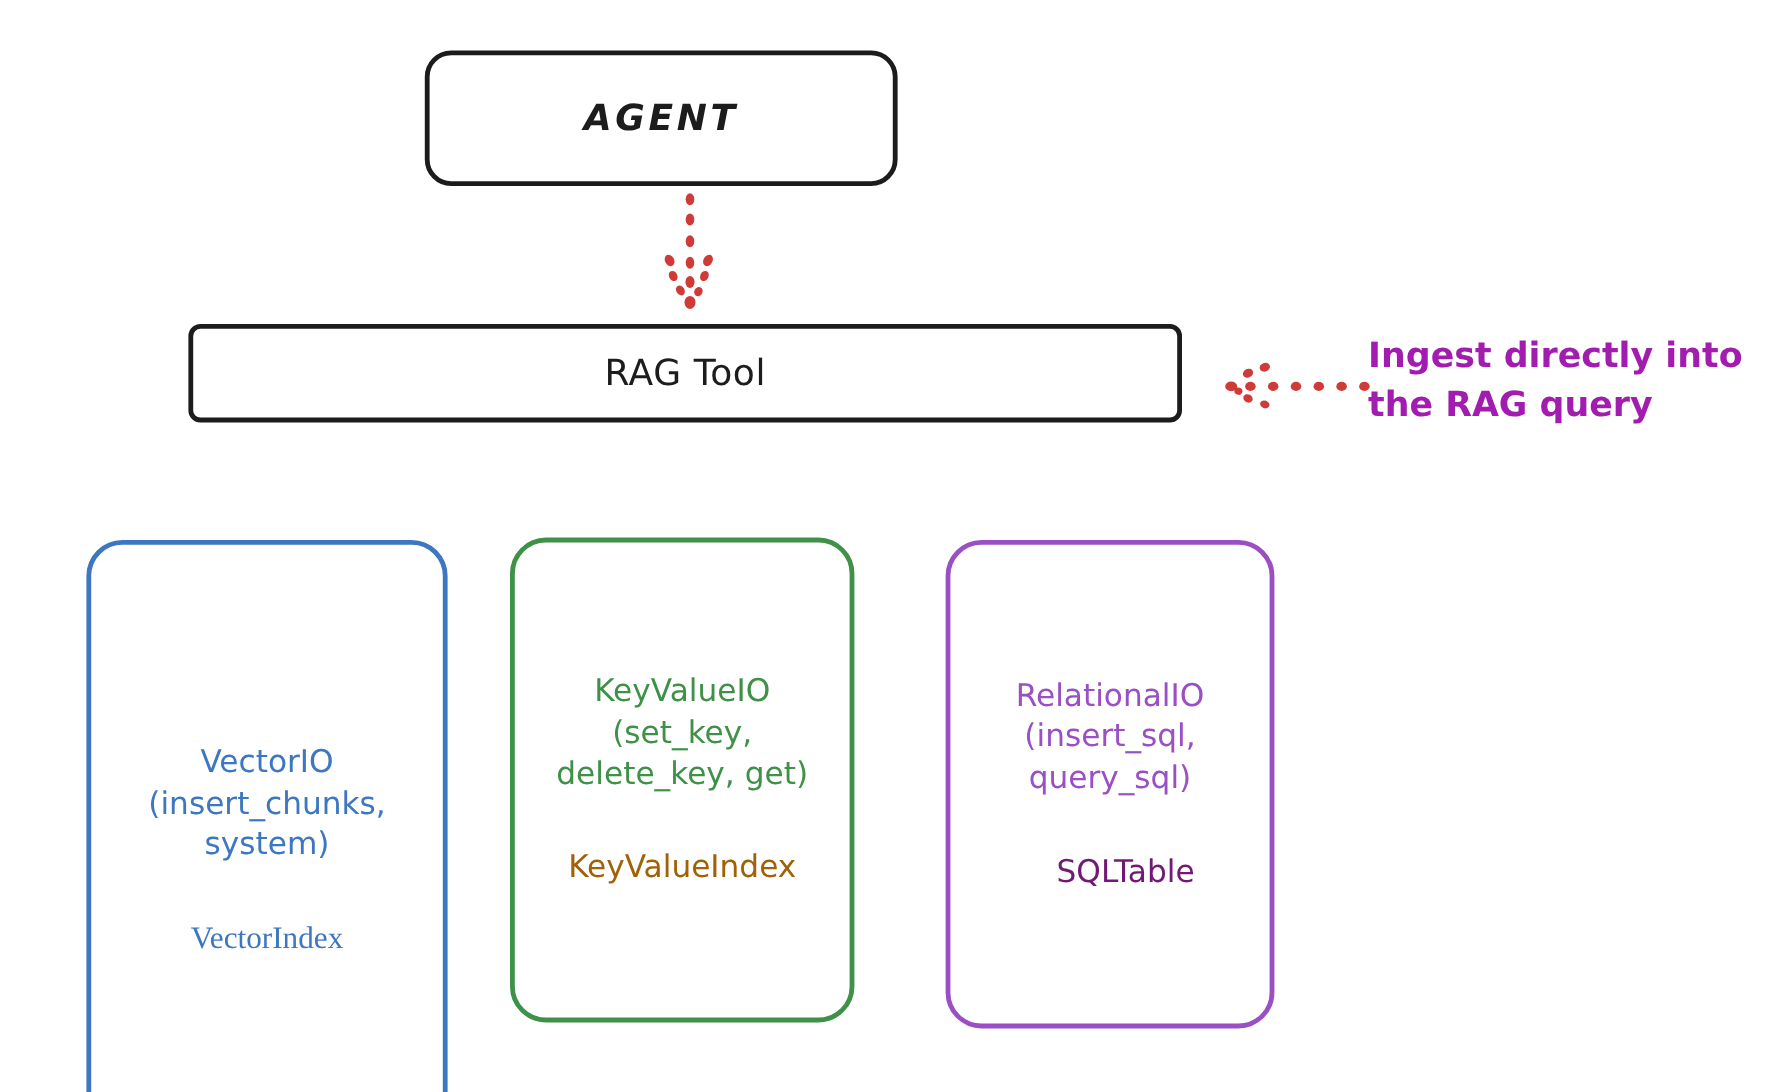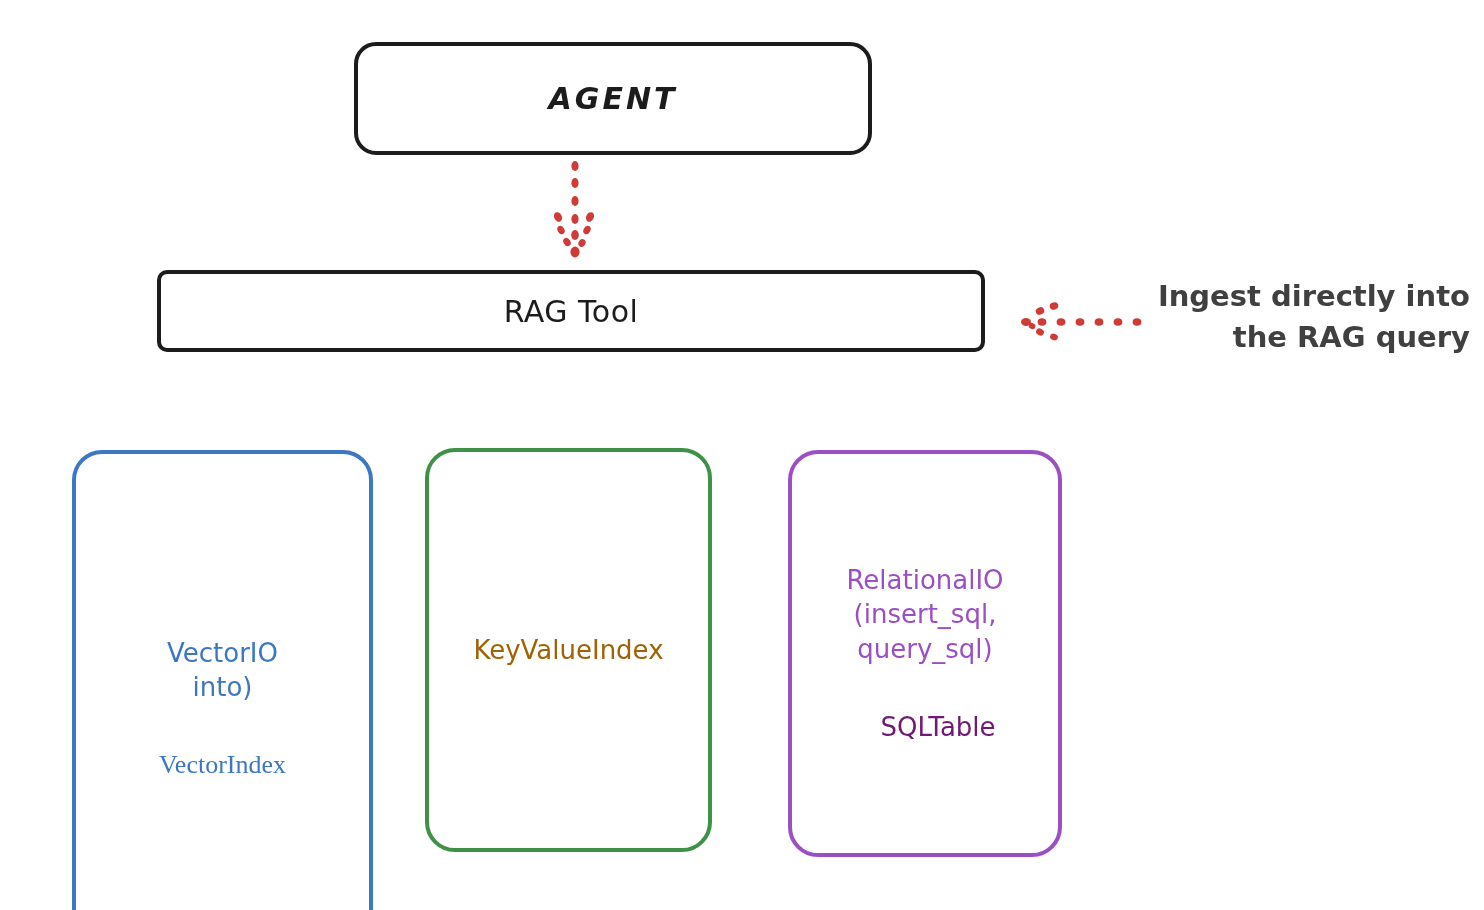--- a/index.html
+++ b/index.html
@@ -33,21 +33,21 @@
     border-radius: 22px;
   }
   .node-black .label {
     font-family: "DejaVu Sans", sans-serif;
     font-size: 30px;
     color: #1c1c1c;
     letter-spacing: 1.5px;
     font-style: italic;
     font-weight: 600;
   }
-  #agent-box { left: 354px; top: 42px; width: 518px; height: 113px; }
+  #agent-box { left: 354px; top: 42px; width: 394px; height: 113px; }
   #agent-box .label { letter-spacing: 3px; }
   #rag-box { left: 157px; top: 270px; width: 828px; height: 82px; border-radius: 10px; }
   #rag-box .label { font-style: normal; font-weight: 500; letter-spacing: 0.5px; }
 
   
   .node-colored {
     border-width: 4px;
     border-style: solid;
     border-radius: 30px;
     flex-direction: column;
@@ -84,23 +84,23 @@
     height: 50px;
   }
   #ingest-note {
     position: absolute;
     left: 1140px;
     top: 276px;
     width: 330px;
     font-family: "DejaVu Sans", sans-serif;
     font-size: 29px;
     line-height: 1.42;
-    color: #404040;
+    color: #a21caf;
     font-weight: 600;
-    text-align: right;
+    text-align: left;
   }
   #ingest-note .ln { display: block; }
 </style>
 </head>
 <body>
 
 <div id="canvas">
 
   <div class="node node-black" id="agent-box">
     <span class="label">AGENT</span>
@@ -145,26 +145,32 @@
   </svg>
 
   <div id="ingest-note">
     <span class="ln">Ingest directly into</span>
     <span class="ln">the RAG query</span>
   </div>
 
   <div class="node node-colored" id="vector-box" style="border-color: rgb(61, 119, 194);">
     <div class="block primary" style="color: rgb(61, 119, 194);">
       <span class="ln">VectorIO</span>
-      <span class="ln">into)</span>
+      <span class="ln">(insert_chunks,</span>
+      <span class="ln">system)</span>
     </div>
     <div class="block" style="color: rgb(61, 119, 194); font-family: Liberation Serif, serif;">VectorIndex</div>
   </div>
 
   <div class="node node-colored" id="keyvalue-box" style="border-color: rgb(63, 145, 71);">
+    <div class="block primary" style="color: rgb(63, 145, 71);">
+      <span class="ln">KeyValueIO</span>
+      <span class="ln">(set_key,</span>
+      <span class="ln">delete_key, get)</span>
+    </div>
     <div class="block" style="color: #a16207;">KeyValueIndex</div>
   </div>
 
   <div class="node node-colored" id="relational-box" style="border-color: rgb(155, 79, 196);">
     <div class="block primary" style="color: rgb(155, 79, 196); text-align: center;">
       <span class="ln">RelationalIO</span>
       <span class="ln">(insert_sql,</span>
       <span class="ln">query_sql)</span>
     </div>
     <div class="block" style="color: #701a75; margin-left: 26px;">SQLTable</div>

